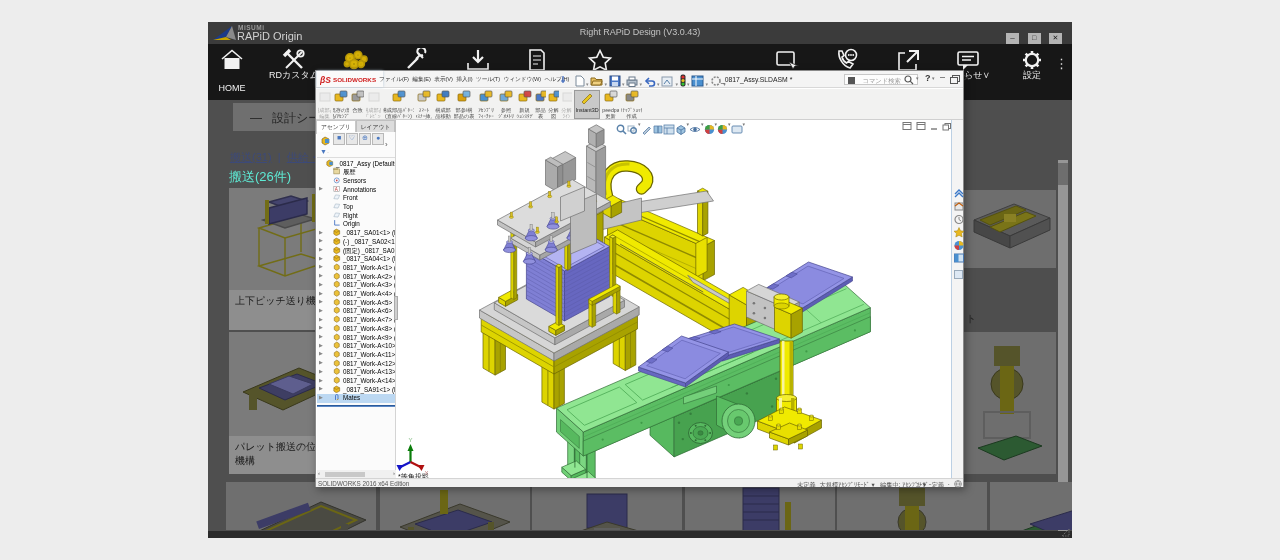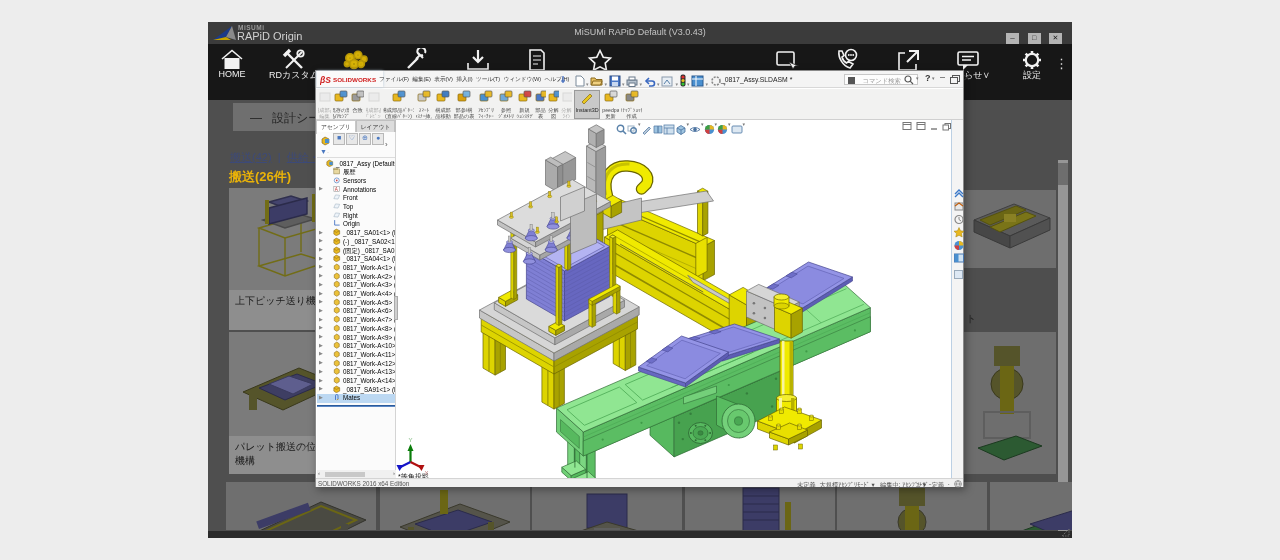--- a/index.html
+++ b/index.html
@@ -10,36 +10,36 @@
 <div class="abs" style="left:208px;top:22px;width:864px;height:516px;background:#4f4f4f;overflow:hidden;">
 
   <div class="abs" style="left:0;top:0;width:864px;height:22px;background:#3b3b3b;">
     <svg class="abs" style="left:4px;top:3px;" width="26" height="17">
       <polygon points="1,15 20,1 14,12" fill="#1b3a8a"></polygon>
       <polygon points="1,15 14,12 19,15" fill="#c8a500"></polygon>
       <polygon points="20,1 24,15 14,12" fill="#8a8a8a"></polygon>
     </svg>
     <div class="abs" style="left:30px;top:2px;font-size:6.5px;font-weight:bold;color:#9a9a9a;letter-spacing:0.5px;">MiSUMi</div>
     <div class="abs" style="left:29px;top:8px;font-size:11px;color:#d0d0d0;">RAPiD Origin</div>
-    <div class="abs" style="left:0;top:5px;width:864px;text-align:center;font-size:9px;color:#c4c4c4;">MiSUMi RAPiD Default (V3.0.43)</div>
+    <div class="abs" style="left:0;top:5px;width:864px;text-align:center;font-size:9px;color:#c4c4c4;">Right RAPiD Design (V3.0.43)</div>
     <div class="abs" style="right:10px;top:4px;">
       <span style="display:inline-block;width:13px;height:11px;background:#b4b4b4;color:#222;font-size:8px;text-align:center;line-height:9px;margin-left:4px;">–</span>
       <span style="display:inline-block;width:13px;height:11px;background:#b4b4b4;color:#222;font-size:7px;text-align:center;line-height:10px;margin-left:4px;">□</span>
       <span style="display:inline-block;width:13px;height:11px;background:#b4b4b4;color:#222;font-size:7px;text-align:center;line-height:10px;margin-left:4px;">✕</span>
     </div>
   </div>
 
   <div class="abs" style="left:0;top:22px;width:864px;height:56px;background:#171717;">
     <div class="abs" style="left:-208px;top:4px;width:1280px;height:52px;">
         <div style="position:absolute;left:198px;top:0px;width:68px;text-align:center;">
           <div style="height:20px;"><svg width="26" height="24" viewBox="0 0 26 24" fill="none" stroke="#f2f2f2" stroke-width="1.6">
               <path d="M3,11 L13,2.5 L23,11" fill="none"></path>
               <path d="M5.5,10 V21 H20.5 V10" fill="#f2f2f2" stroke="none"></path>
             </svg></div>
-          <div style="font-size:9px;color:#f0f0f0;margin-top:1px;letter-spacing:0;">HOME</div>
+          <div style="font-size:9px;color:#f0f0f0;margin-top:15px;letter-spacing:0;">HOME</div>
         </div>
         <div style="position:absolute;left:260px;top:0px;width:68px;text-align:center;">
           <div style="height:20px;"><svg width="26" height="24" viewBox="0 0 26 24" fill="none" stroke="#f2f2f2" stroke-width="1.6">
               <path d="M5,4 L21,20" stroke-width="2.4"></path>
               <path d="M9,2 L3,8" stroke-width="3.4"></path>
               <path d="M21,4 L5,20" stroke-width="2"></path>
               <circle cx="19.5" cy="5.5" r="3.2" fill="none" stroke-width="1.8"></circle>
             </svg></div>
           <div style="font-size:9px;color:#f0f0f0;margin-top:1px;letter-spacing:0;">RDカスタム</div>
         </div>
@@ -133,22 +133,22 @@
         </div>
         <div style="position:absolute;left:1055px;top:8px;color:#ddd;font-size:13px;letter-spacing:0;">⋮</div>
       </div>
   </div>
 
   <div class="abs" style="left:0;top:78px;width:864px;height:431px;background:#4f4f4f;"></div>
   <div class="abs" style="left:0;top:0;width:864px;height:509px;overflow:hidden;">
 
  <div style="position:absolute;left:25px;top:81px;width:330px;height:28px;background:#6f6f6f;"></div>
  <div style="position:absolute;left:42px;top:88px;font-size:12px;color:#262626;">—&nbsp;&nbsp;&nbsp;設計シーンから探す</div>
- <div style="position:absolute;left:22px;top:128px;font-size:11px;color:#3d4a78;"><span style="text-decoration:underline;">搬送(42)</span>&nbsp;&nbsp;|&nbsp;&nbsp;<span style="text-decoration:underline;">供給・排出・集積(15)</span></div>
- <div style="position:absolute;left:21px;top:146px;font-size:13px;font-weight:bold;color:#eab308;">搬送(26件)</div>
+ <div style="position:absolute;left:22px;top:128px;font-size:11px;color:#3d4a78;"><span style="text-decoration:underline;">搬送(31)</span>&nbsp;&nbsp;|&nbsp;&nbsp;<span style="text-decoration:underline;">供給・排出・集積(15)</span></div>
+ <div style="position:absolute;left:21px;top:146px;font-size:13px;font-weight:normal;color:#5eead4;">搬送(26件)</div>
  <div style="position:absolute;left:21px;top:166px;width:125px;height:102px;background:#7b7b7b;">
    <svg width="125" height="102">
           <g stroke-width="1.4">
    <path d="M30,40 L72,28 L98,38 L56,50 Z" fill="none" stroke="#726d16"></path>
    <path d="M30,40 V78 M72,28 V64 M98,38 V74 M56,50 V88" stroke="#726d16"></path>
    <path d="M30,78 L72,66 L98,74 L56,88 Z" fill="none" stroke="#726d16"></path>
    <path d="M34,32 L64,24 L86,31 L56,40 Z" fill="#5e5e5e" stroke="#4a4a4a"></path>
    <path d="M40,14 L62,8 L78,13 L56,20 Z" fill="#44446e" stroke="#30304e"></path>
    <path d="M40,20 L78,10 L78,26 L40,36 Z" fill="#3c3c66" stroke="#2b2b4a"></path>
    <rect x="83" y="6" width="5" height="28" fill="#726d16"></rect>

